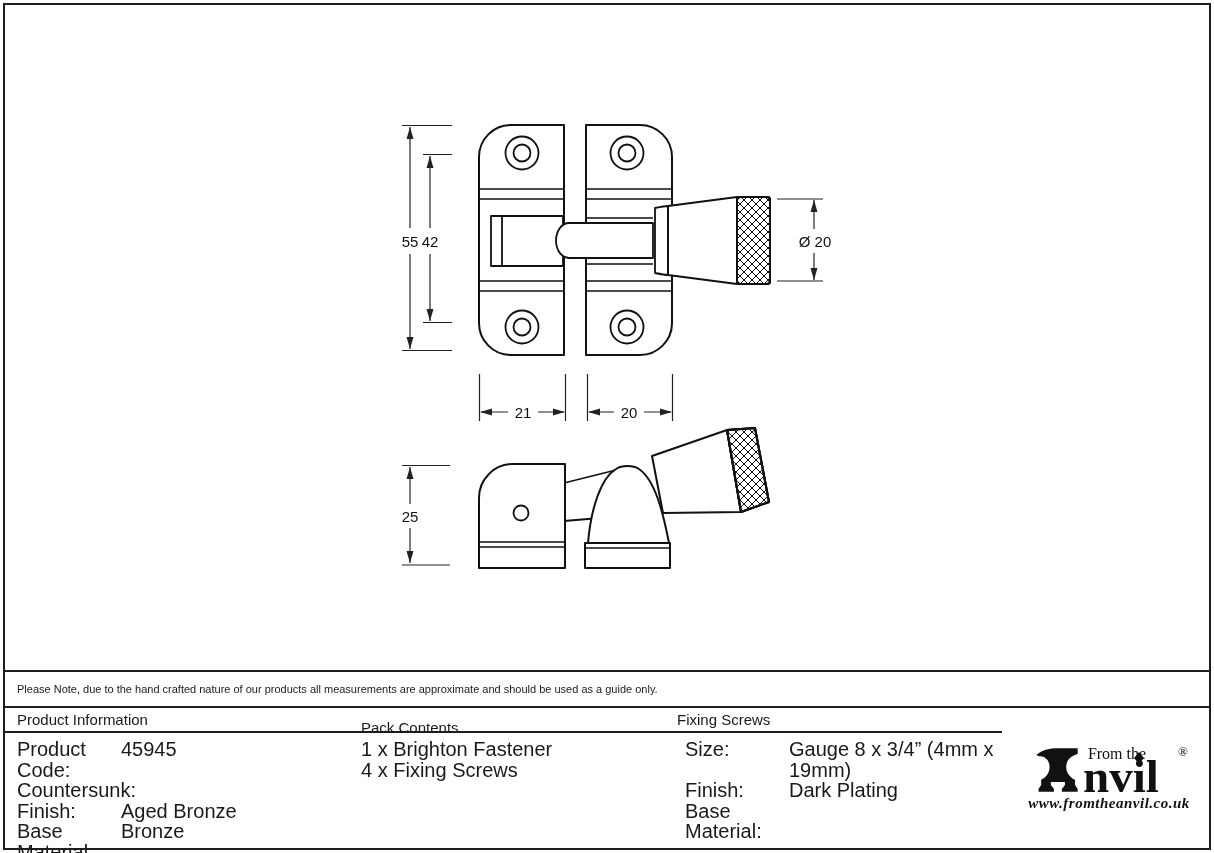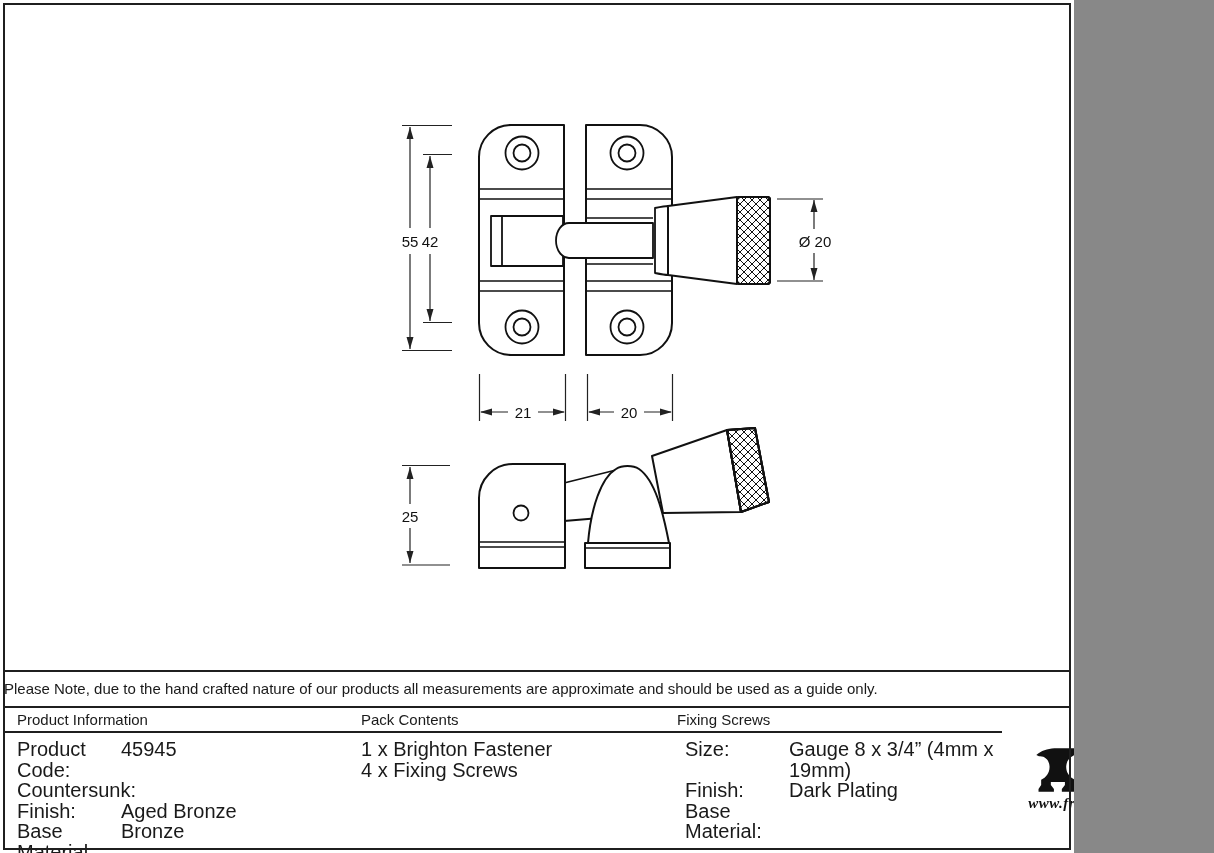--- a/index.html
+++ b/index.html
@@ -1,20 +1,20 @@
 <!DOCTYPE html>
 <html><head>
 <meta charset="utf-8">
 <style>
   html,body{margin:0;padding:0;background:#888;}
-  .page{position:relative;width:1074px;height:853px;background:#ffffff;overflow:hidden;
+  .page{position:relative;width:1214px;height:853px;background:#ffffff;overflow:hidden;
         font-family:"Liberation Sans",sans-serif;color:#1a1a1a;}
   .page-border{position:absolute;left:3px;top:3px;right:3px;bottom:3px;border:2px solid #1f1f1f;pointer-events:none;}
   .hline,.vline{position:absolute;background:#1f1f1f;}
-  .note-bar{position:absolute;left:4px;top:671px;width:1180px;height:36px;line-height:36px;font-size:15px;}
+  .note-bar{position:absolute;left:17px;top:671px;width:1180px;height:36px;line-height:36px;font-size:11px;}
   .col-header{position:absolute;top:711px;font-size:15px;}
   .col-body{position:absolute;top:739px;font-size:20px;}
   .spec-row{display:flex;line-height:20.6px;}
   .spec-label{width:104px;flex:none;}
   .spec-value{flex:1;}
   .pack-item{line-height:20.6px;}
   svg text{font-family:"Liberation Sans",sans-serif;fill:#111;}
   .logo-cell{position:absolute;left:1001px;top:708px;width:206px;height:140px;}
 </style>
 </head>
@@ -173,21 +173,21 @@
     <div class="spec-row">
       <div class="spec-label">Finish:</div>
       <div class="spec-value">Aged Bronze</div>
     </div>
     <div class="spec-row">
       <div class="spec-label">Base Material:</div>
       <div class="spec-value">Bronze</div>
     </div>
   </div>
 
-  <div class="col-header" style="left:361px;">Pack Contents</div>
+  <div class="col-header" style="left:361px;margin-top:8px;">Pack Contents</div>
   <div class="col-body" style="left:361px;width:290px;">
     <div class="pack-item">1 x Brighton Fastener</div>
     <div class="pack-item">4 x Fixing Screws</div>
   </div>
 
   <div class="col-header" style="left:677px;">Fixing Screws</div>
   <div class="col-body" style="left:677px;width:318px;margin-left:8px;">
     <div class="spec-row">
       <div class="spec-label">Size:</div>
       <div class="spec-value">Gauge 8 x 3/4” (4mm x 19mm)</div>

